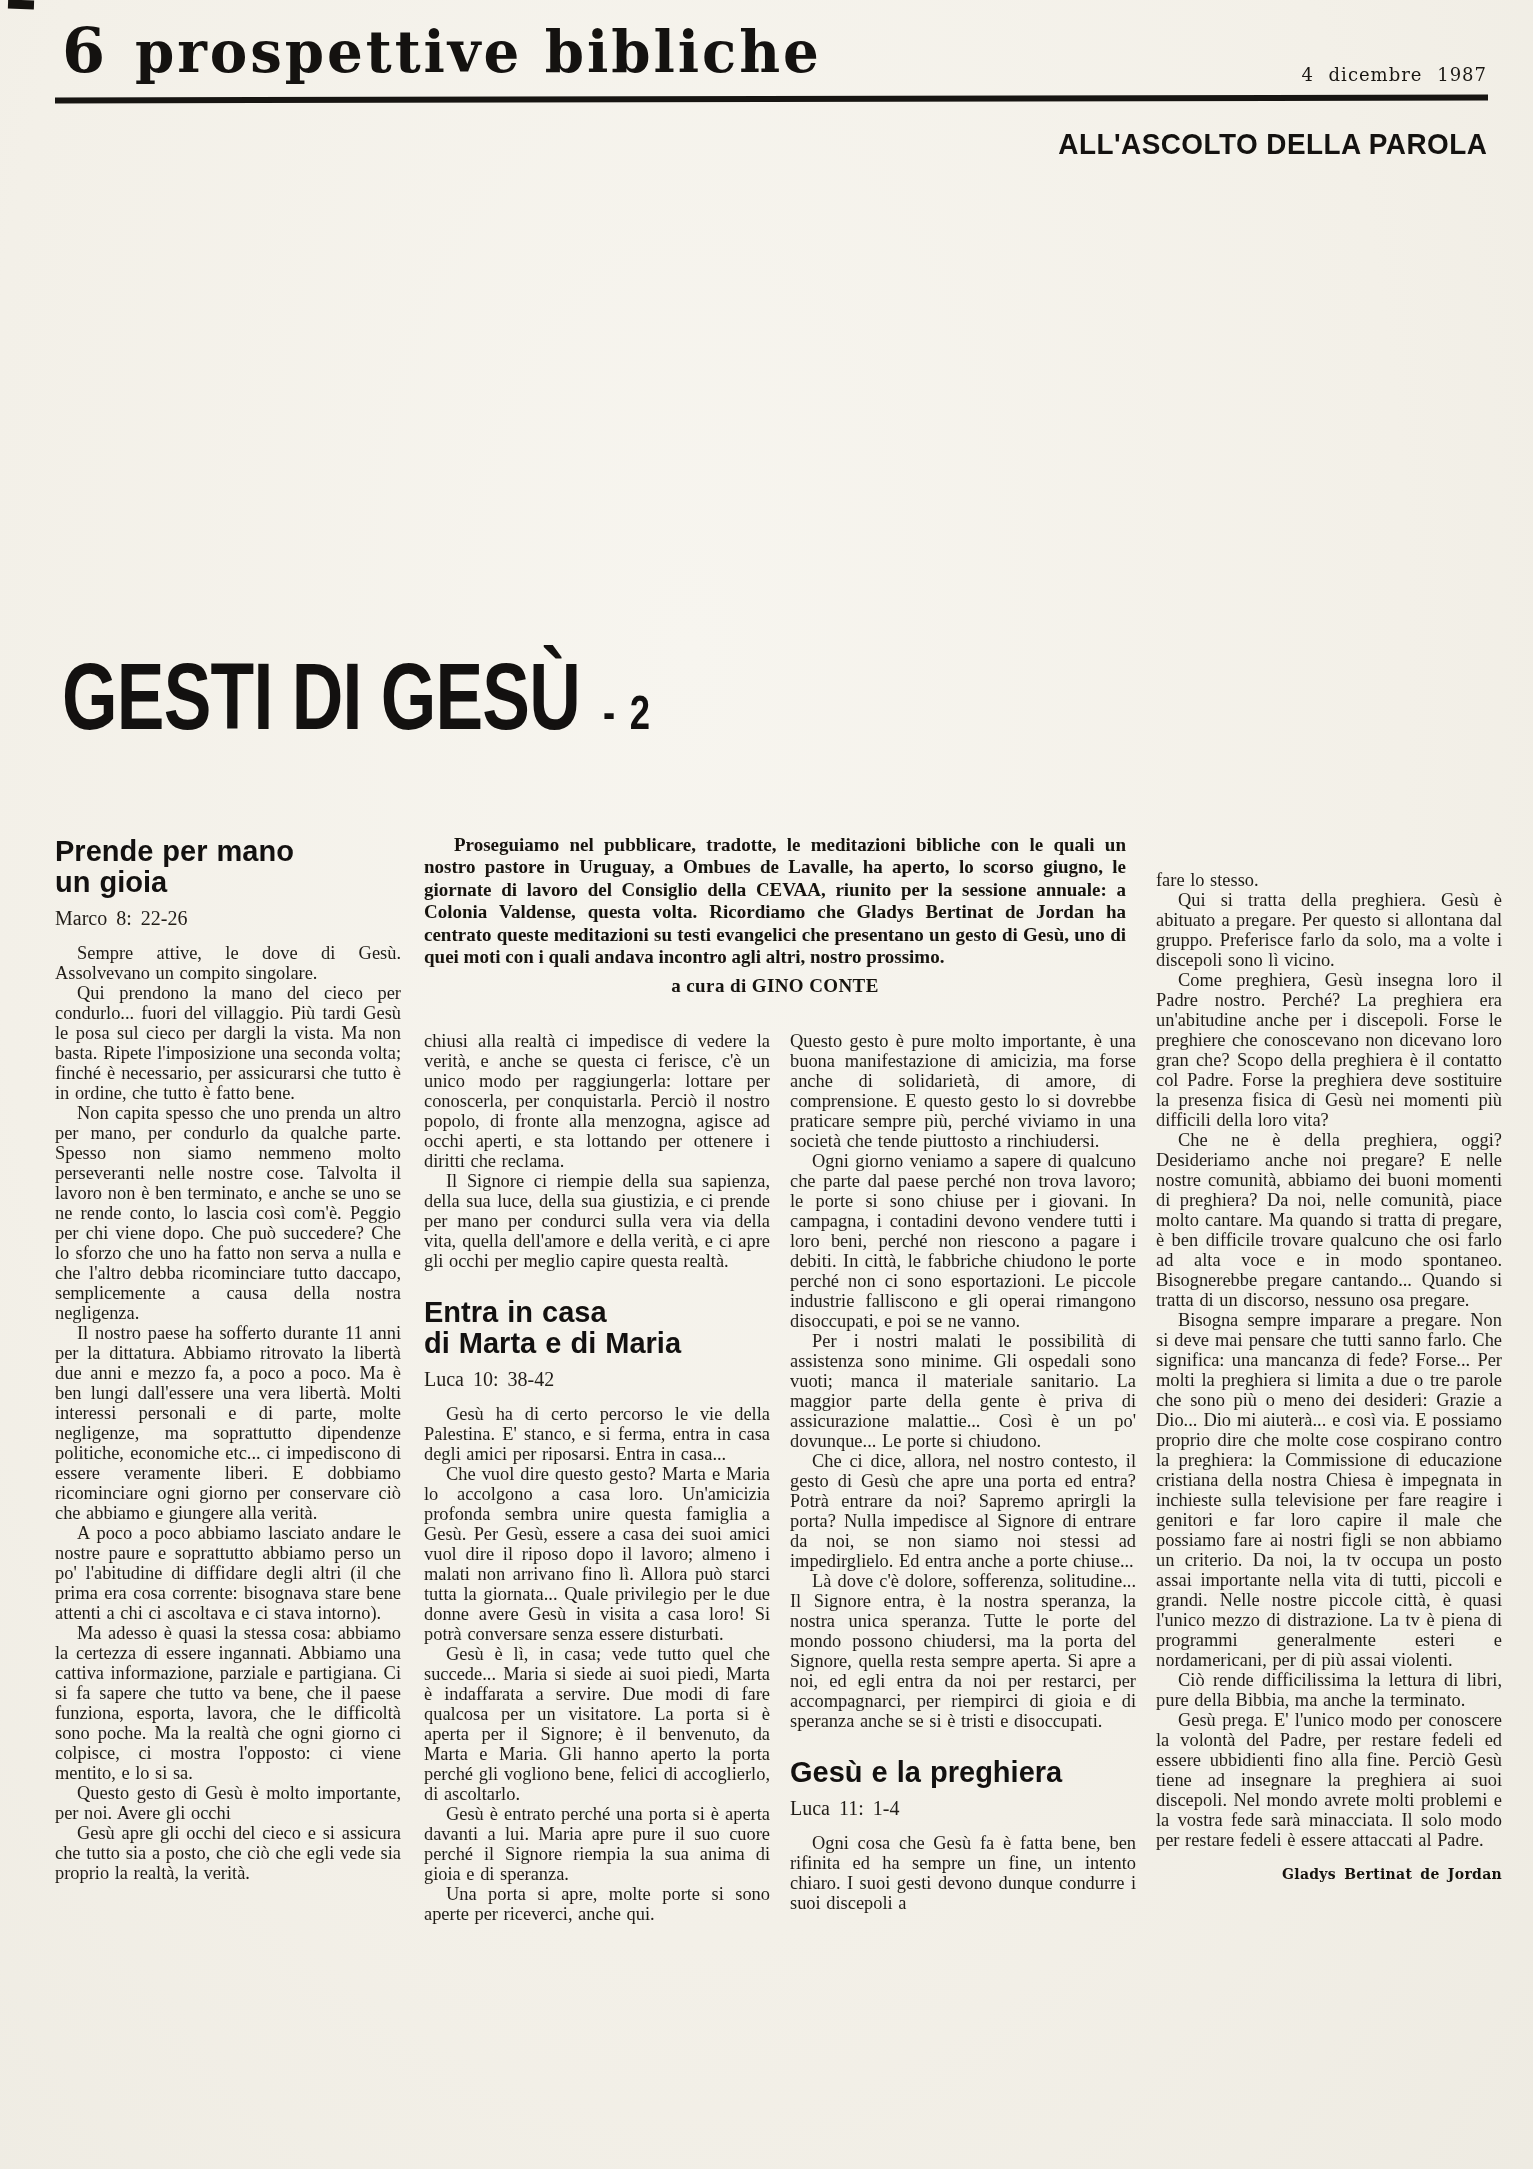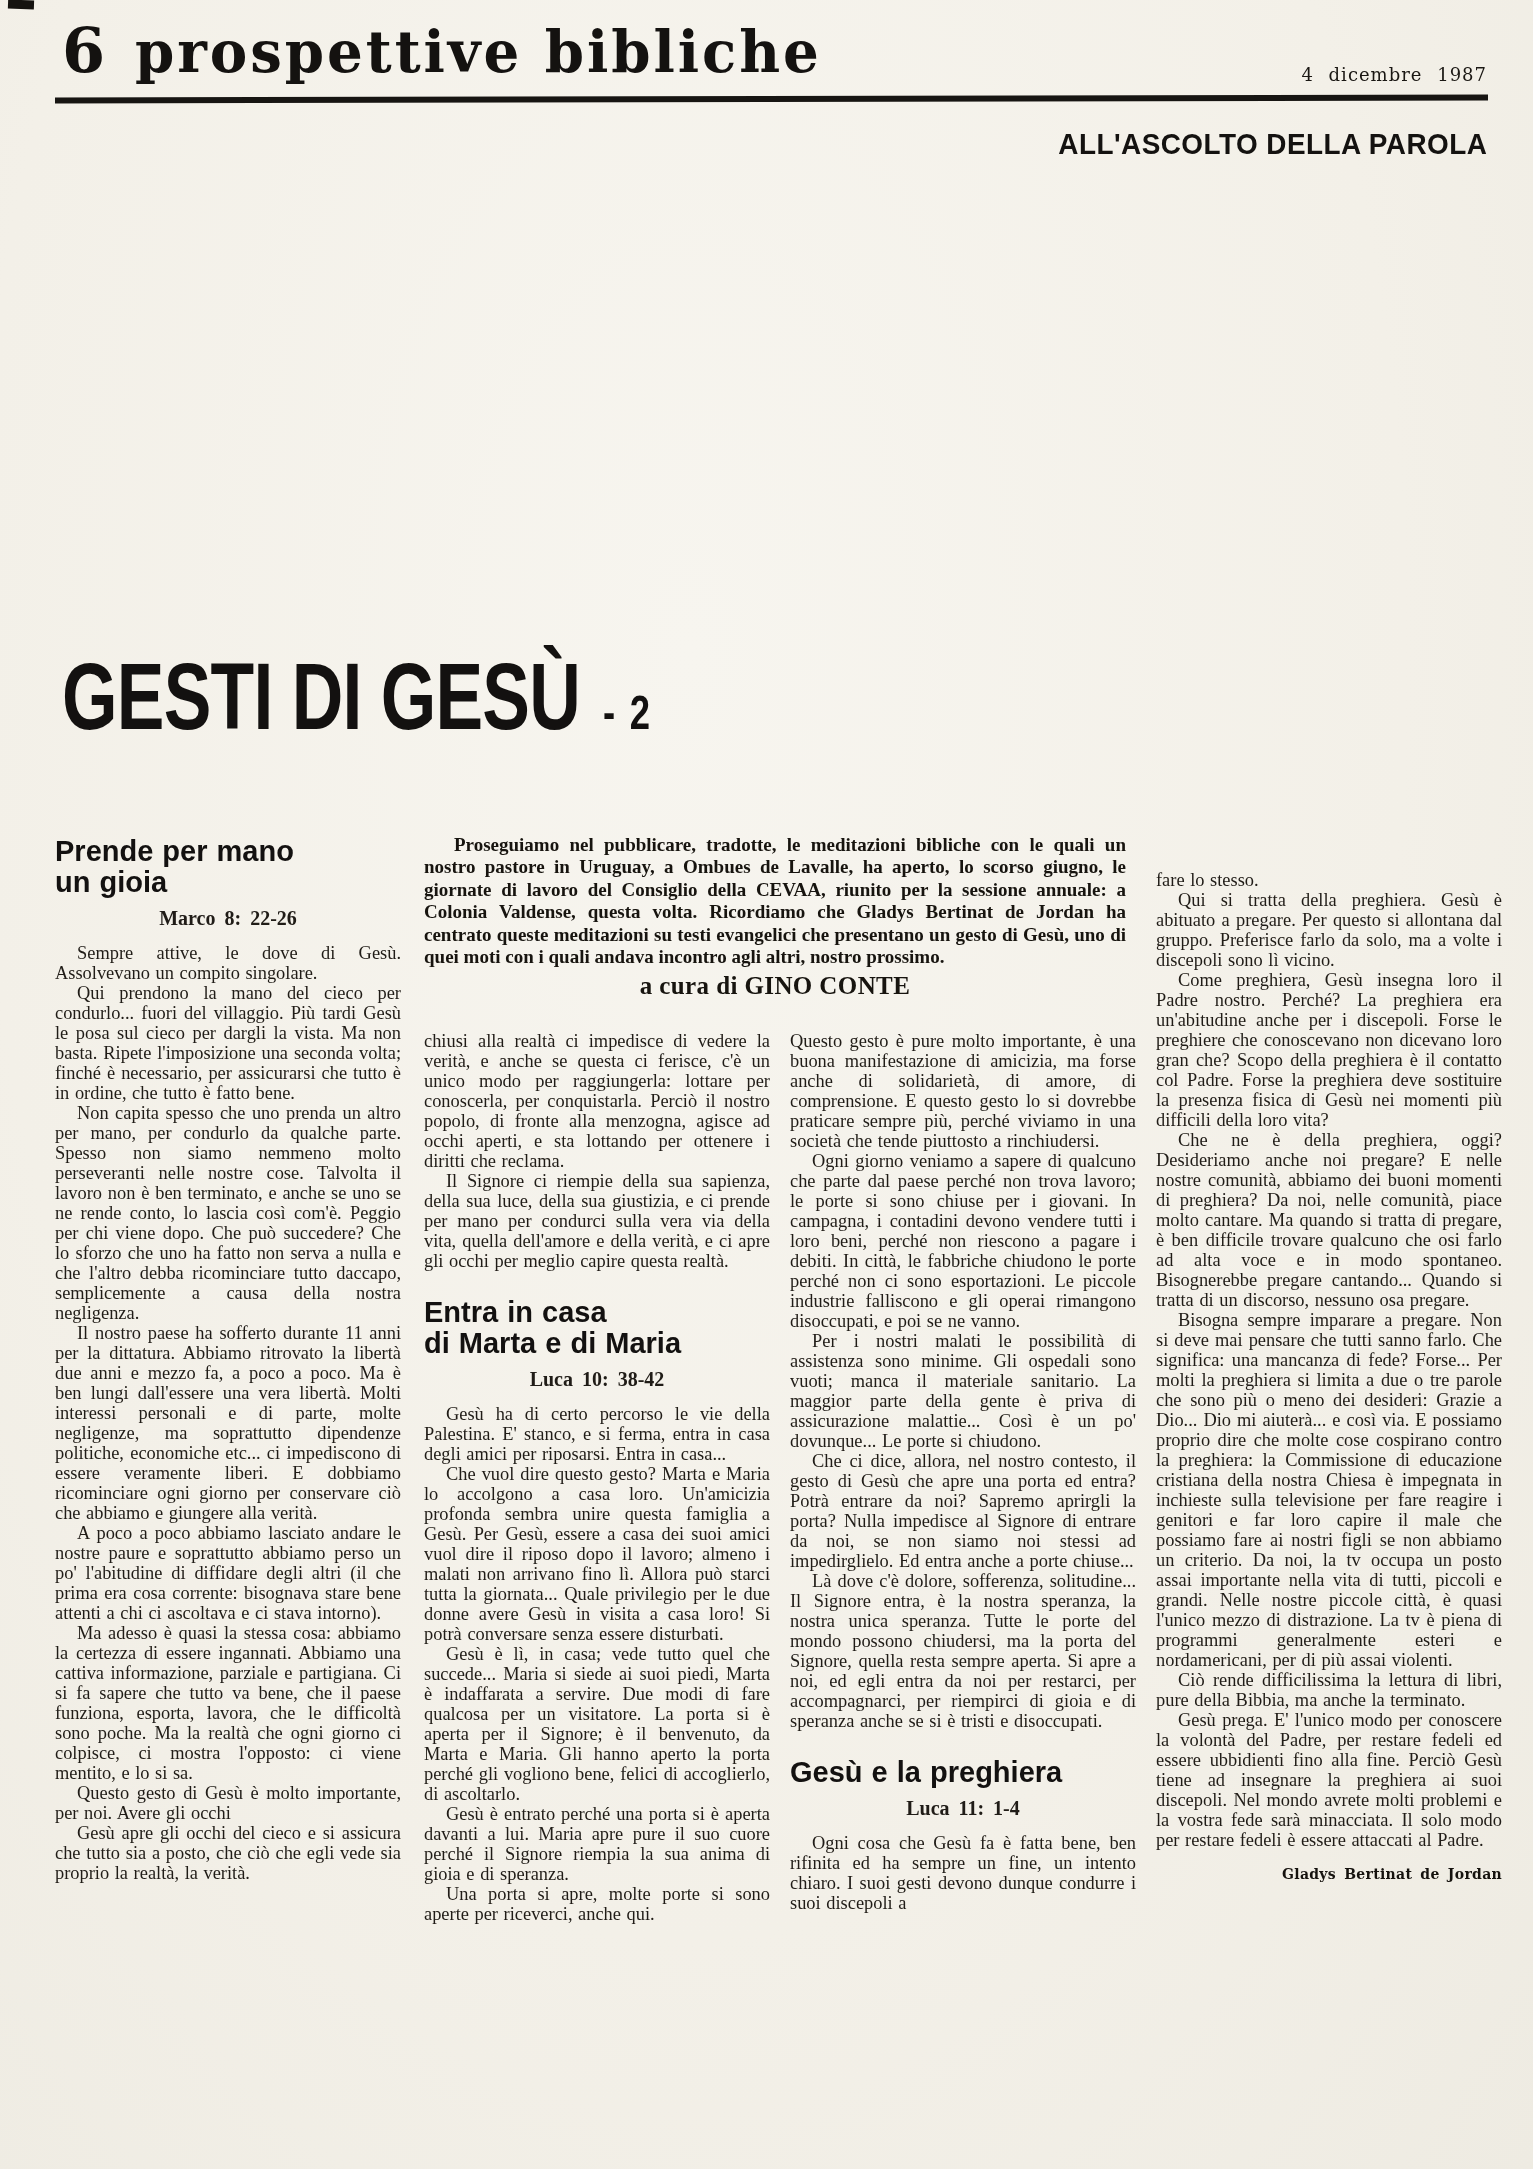--- a/index.html
+++ b/index.html
@@ -22,32 +22,32 @@
   .section{position:absolute;right:46px;top:127px;font-family:"Liberation Sans","DejaVu Sans",sans-serif;
     font-weight:bold;font-size:30px;letter-spacing:.5px;color:#141210;white-space:nowrap;
     transform:scaleX(.93);transform-origin:right center;}
   .headline{position:absolute;left:62px;top:650px;font-family:"Liberation Sans","DejaVu Sans",sans-serif;
     font-weight:bold;font-size:94px;line-height:94px;letter-spacing:-1px;color:#131110;white-space:nowrap;
     transform:scaleX(.76);transform-origin:left top;}
   .headline .suffix{font-size:48px;letter-spacing:3px;margin-left:30px;}
   .intro{position:absolute;left:424px;top:834px;width:702px;
     font-weight:bold;font-size:19px;line-height:22.4px;text-align:justify;color:#17140f;}
   .intro p{margin:0;text-indent:30px;}
-  .intro .byline{margin-top:7px;text-align:center;text-indent:0;font-size:25px;letter-spacing:.4px;}
+  .intro .byline{margin-top:7px;text-align:center;text-indent:0;font-size:19px;letter-spacing:.4px;}
   .col{position:absolute;width:346px;text-align:justify;font-size:18.4px;line-height:20px;word-spacing:1px;color:#201c17;}
   #col1{left:55px;top:836px;}
   #col2{left:424px;top:1031px;}
   #col3{left:790px;top:1031px;}
   #col4{left:1156px;top:838px;margin-top:32px;}
   .body-p{margin:0;text-indent:22px;}
   .body-p.noindent{text-indent:0;}
   .col-heading{font-family:"Liberation Sans","DejaVu Sans",sans-serif;font-weight:bold;
     font-size:29px;line-height:31px;margin:0 0 8px;text-align:left;color:#131110;}
   .col-heading.mt{margin-top:26px;}
-  .col-ref{font-size:20px;line-height:24px;margin:0 0 13px;text-align:center;word-spacing:4px;font-weight:bold;}
+  .col-ref{font-size:20px;line-height:24px;margin:0 0 13px;text-align:left;word-spacing:4px;}
   .signature{margin-top:14px;text-align:right;font-family:"DejaVu Serif",serif;
     font-weight:bold;font-size:14px;letter-spacing:.3px;word-spacing:3px;color:#15120e;}
 </style>
 </head>
 <body>
 
 <div class="smudge"></div>
 
 <div class="masthead">
   <span class="pnum">6</span><span class="mtitle">prospettive bibliche</span>

